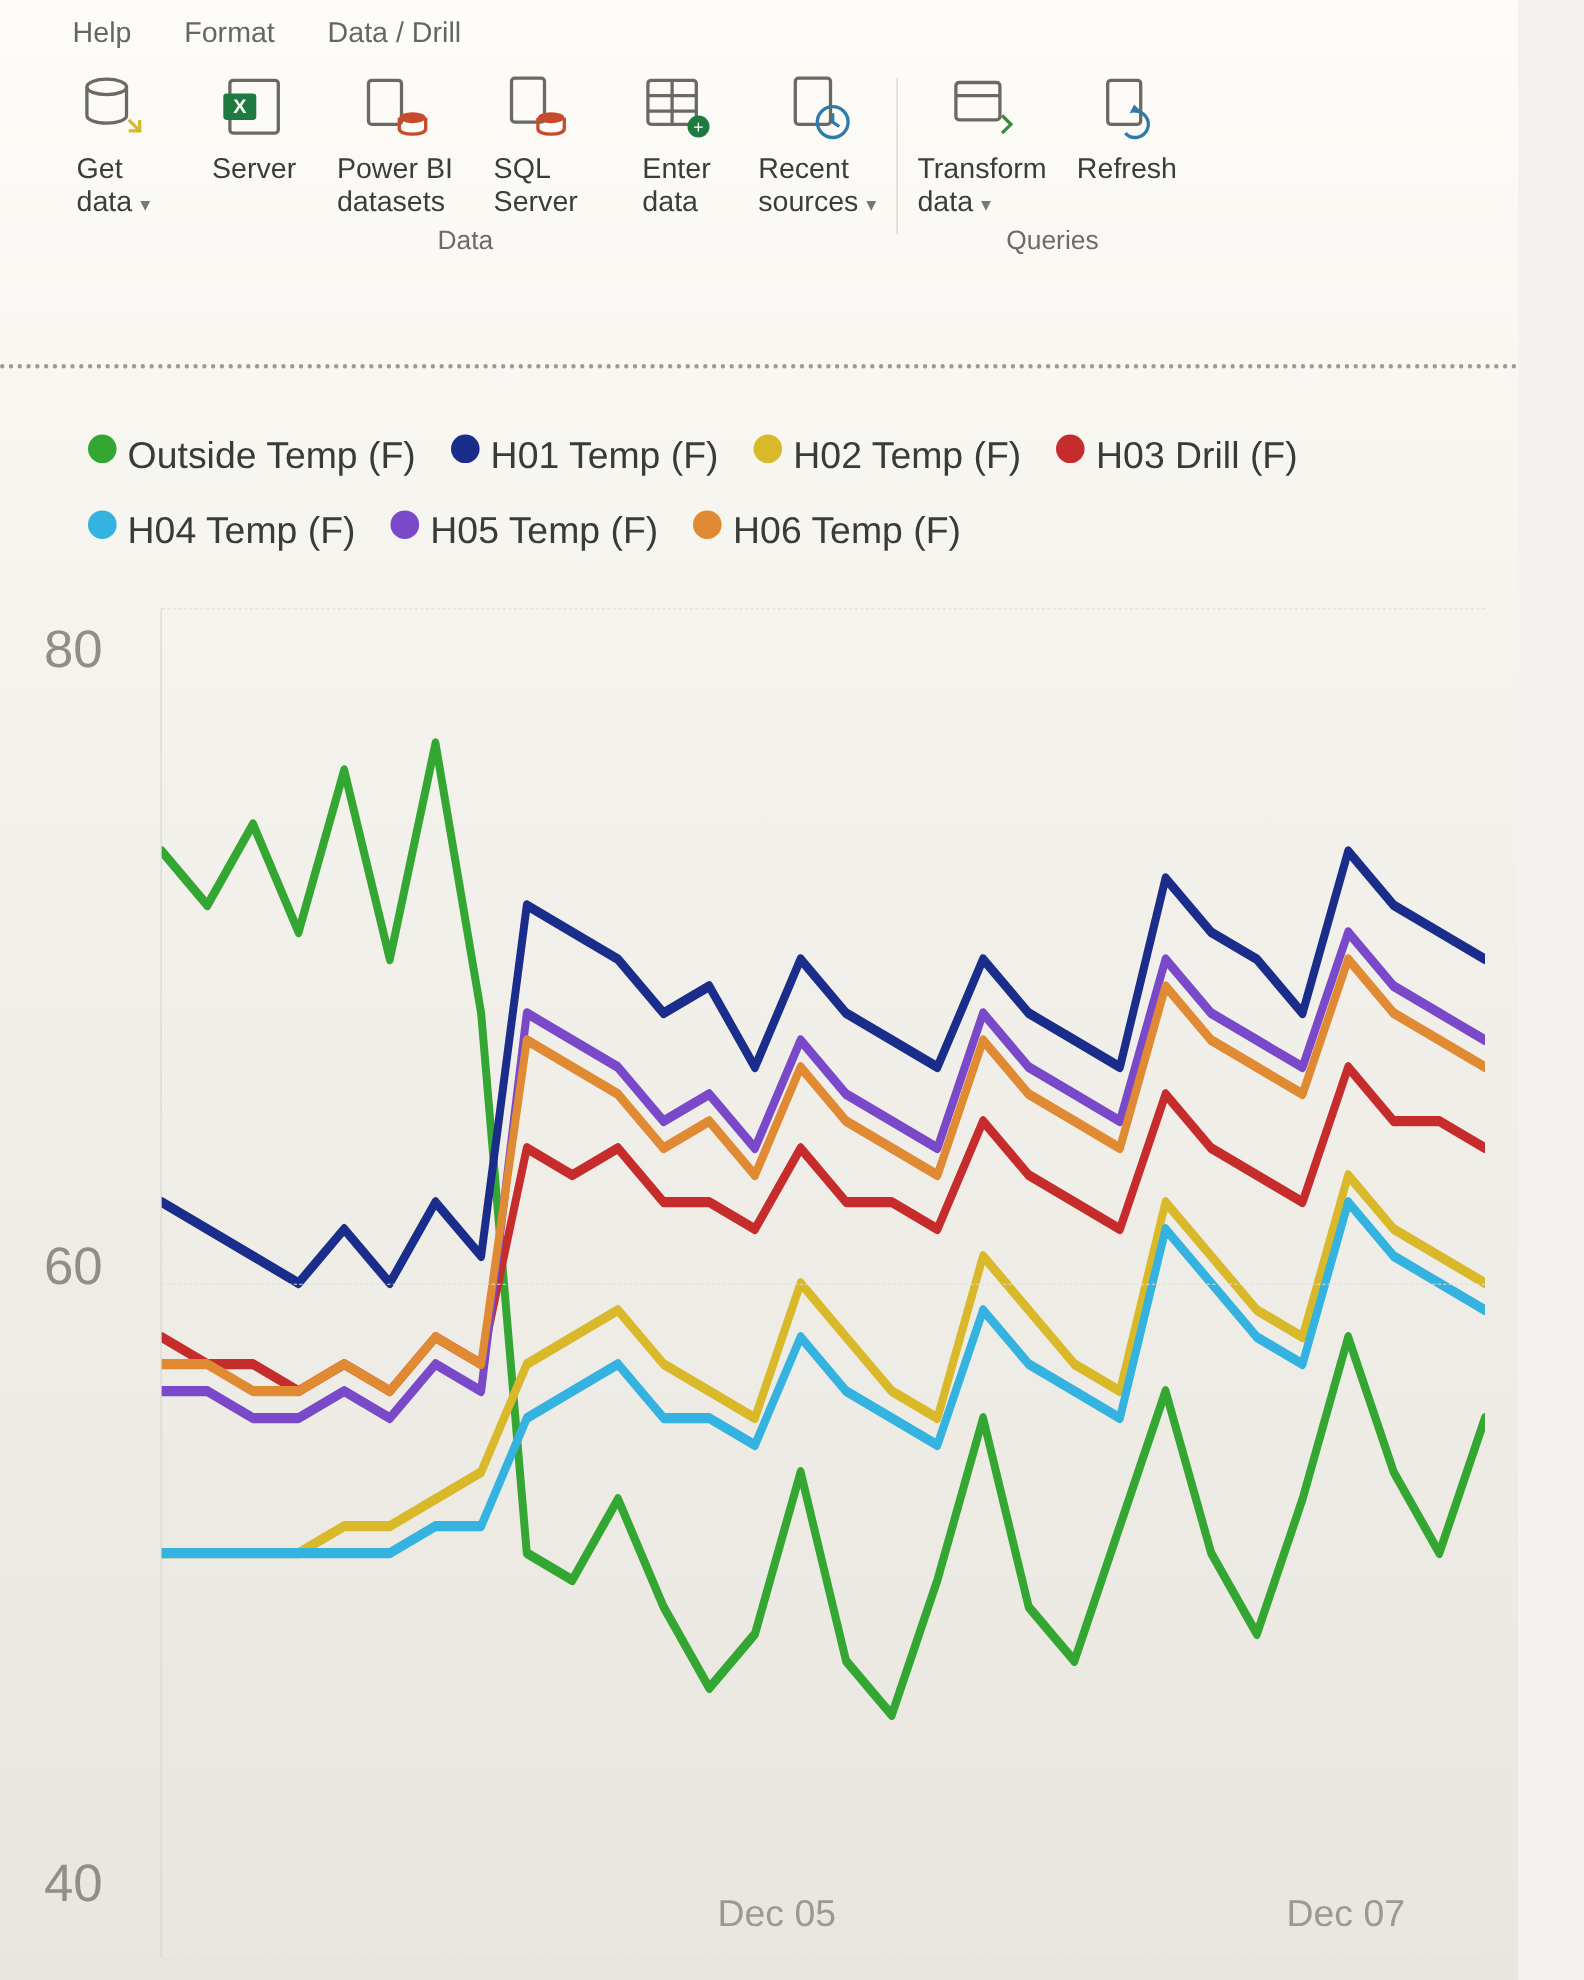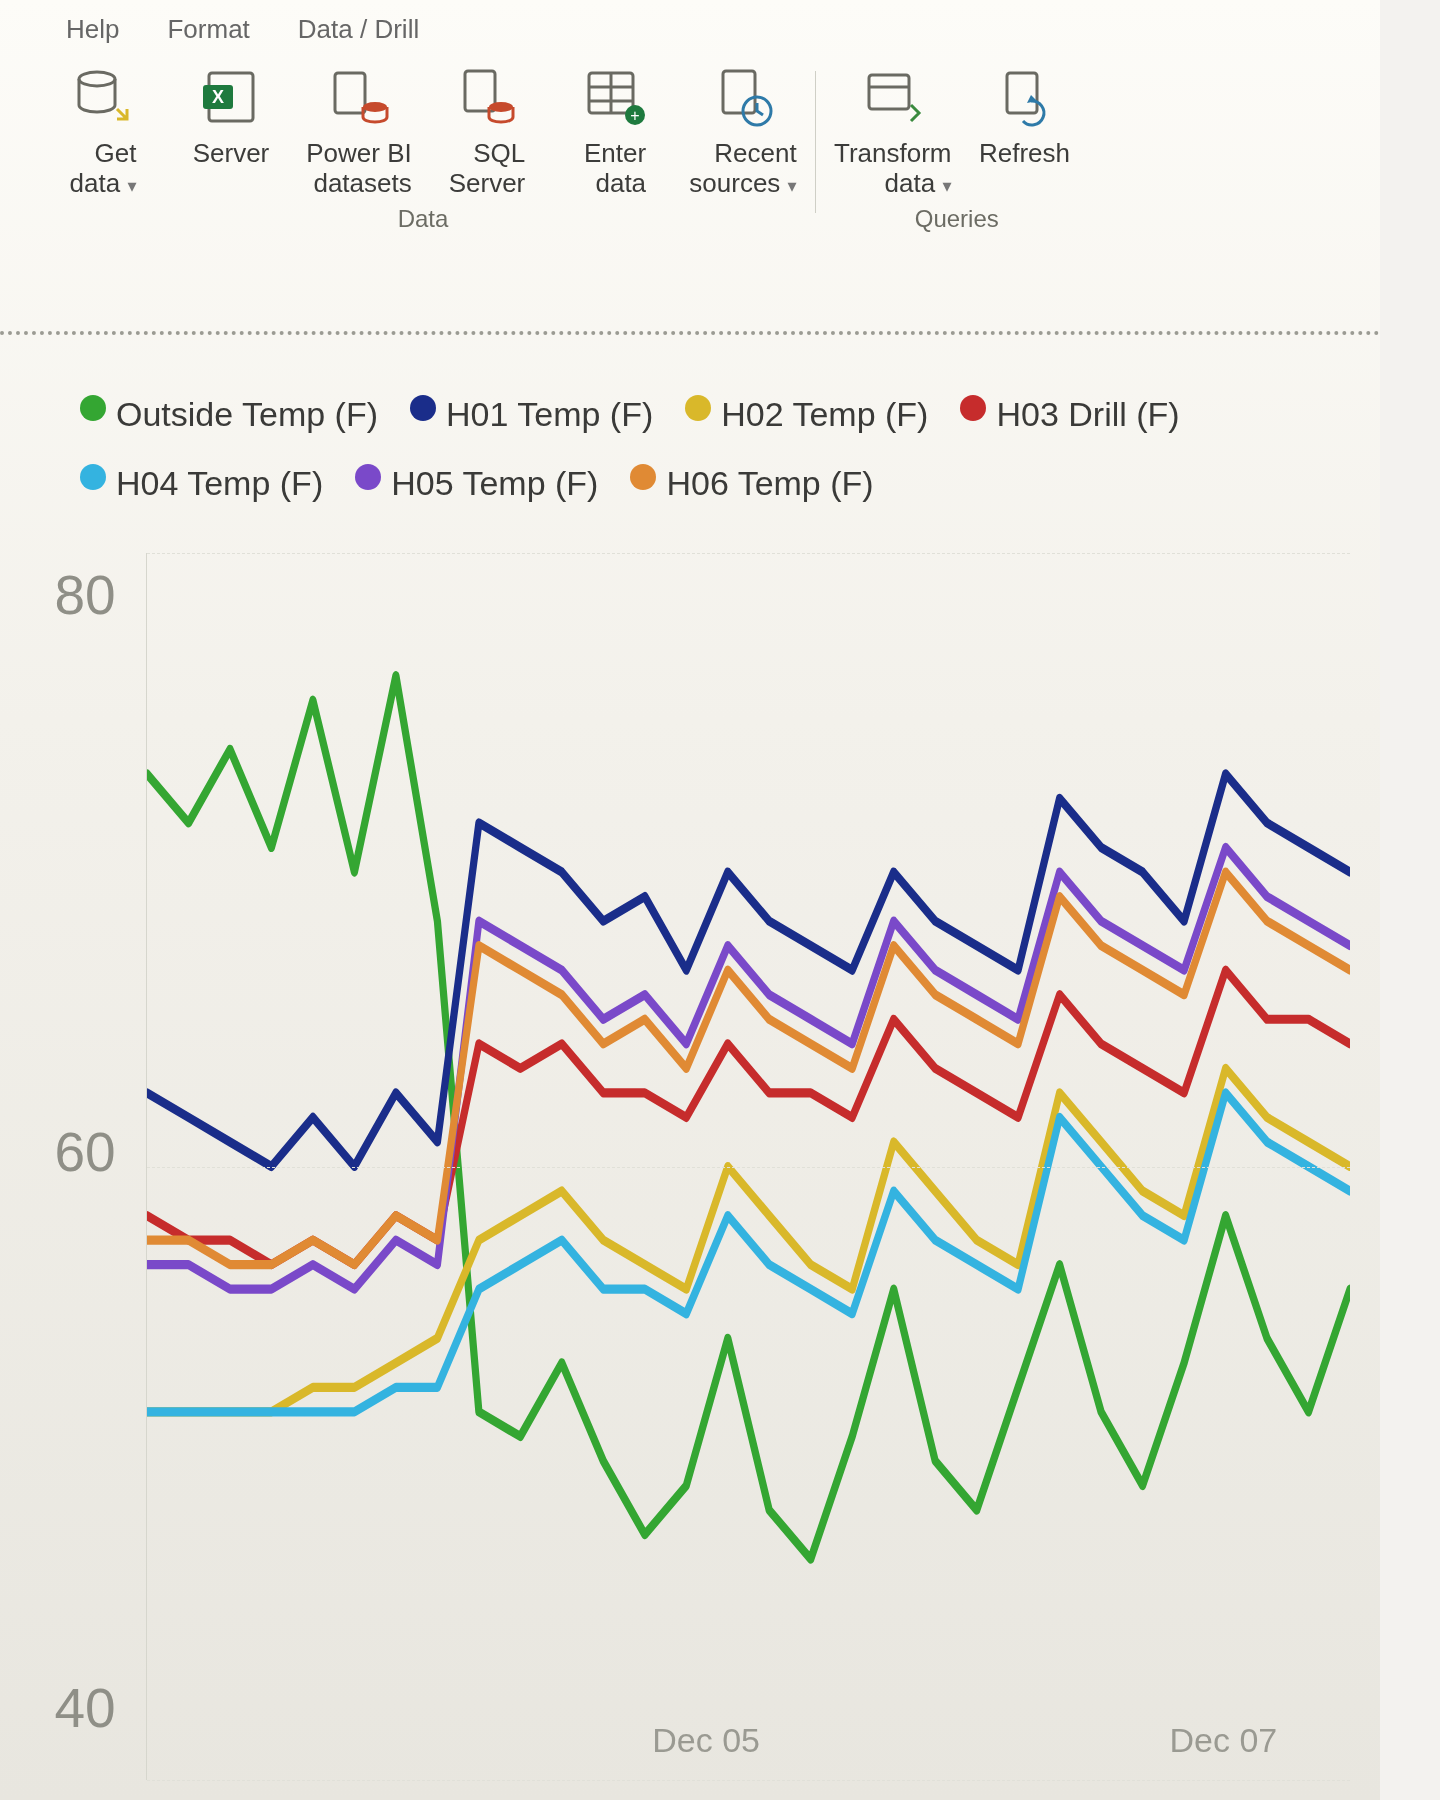--- a/index.html
+++ b/index.html
@@ -72,21 +72,21 @@
     width: 72px;
     height: 72px;
     display: flex;
     align-items: center;
     justify-content: center;
   }
   .rb-label {
     font-size: 26px;
     line-height: 1.15;
     color: #3c3c3a;
-    text-align: right;
+    text-align: left;
     white-space: pre-line;
   }
   .rb-label .chev { font-size: 18px; color:#777; }
 
   
   svg { display:block; }
 
   
   .chart-wrap {
     flex: 1;
@@ -114,24 +114,24 @@
 
   .plot-area {
     flex: 1;
     display: flex;
   }
   .y-axis {
     display: flex;
     flex-direction: column;
     justify-content: space-between;
     padding: 10px 16px 40px 0;
-    font-size: 55px;
+    font-size: 48px;
     color: #8f8f87;
     width: 90px;
-    text-align: center;
+    text-align: left;
   }
   .plot {
     flex: 1;
     position: relative;
     border-left: 1px solid #d6d6cd;
   }
   .plot svg { width: 100%; height: 100%; }
   .x-label {
     position: absolute;
     bottom: 20px;

